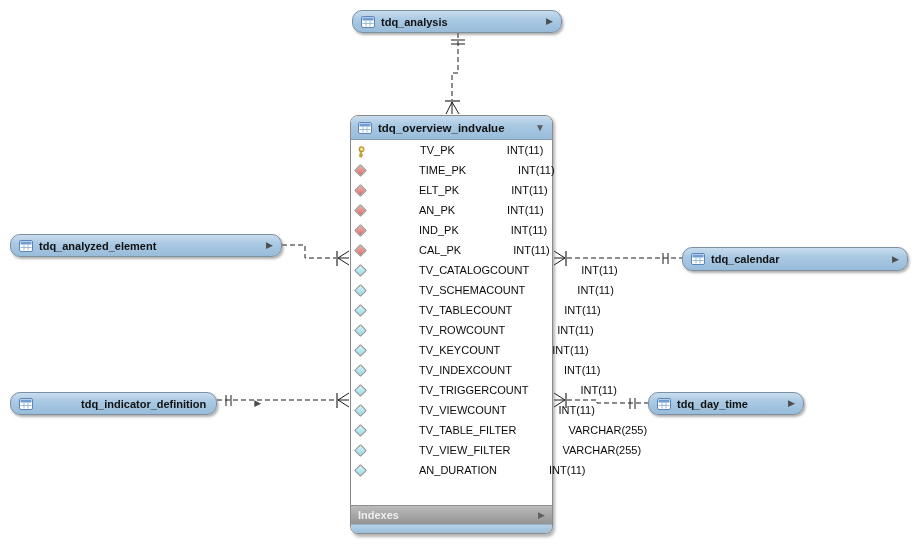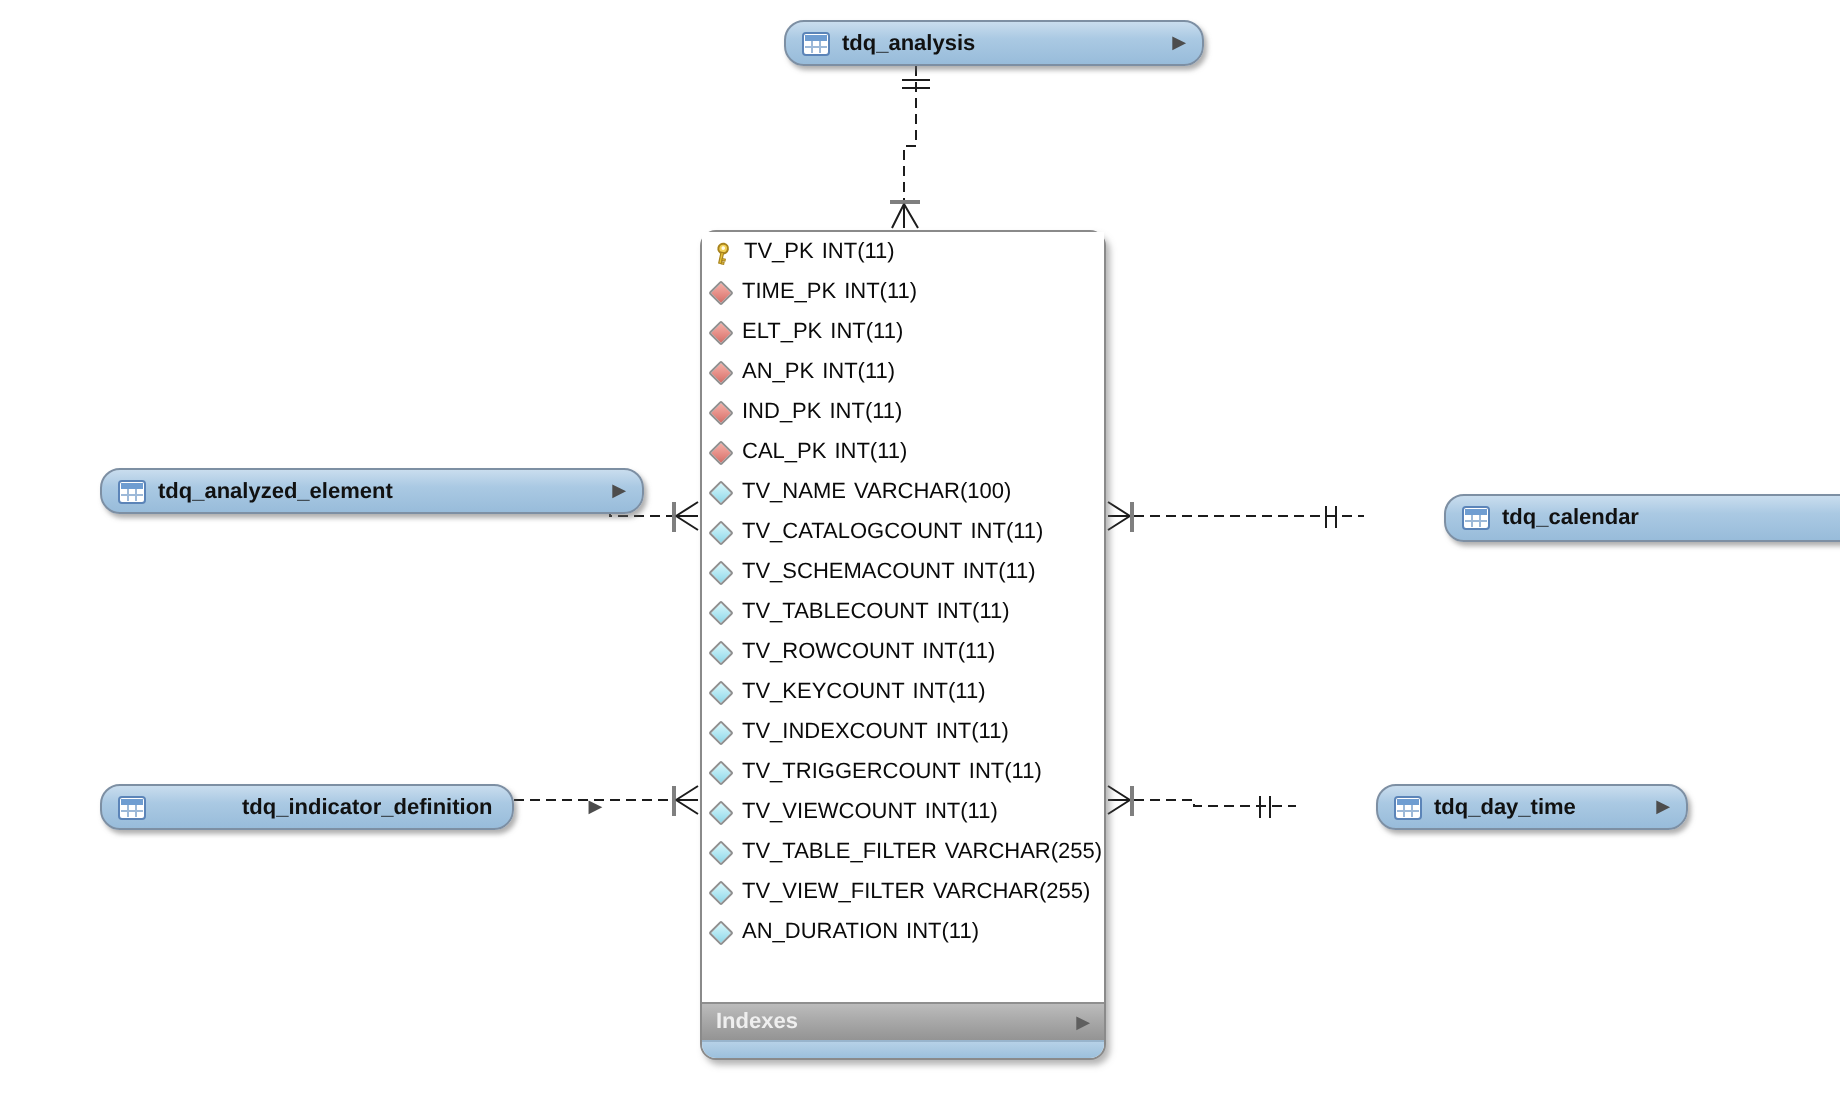--- a/index.html
+++ b/index.html
@@ -9,21 +9,20 @@
   }
   #connectors{position:absolute;left:0;top:0;width:920px;height:553px;}
 
   
   .table-pill{
     position:absolute;height:23px;box-sizing:border-box;
     display:flex;align-items:center;gap:6px;padding:0 8px;
     background:linear-gradient(180deg,#c9ddee 0%,#aac9e3 40%,#98bcda 100%);
     border:1px solid #7d8fa3;border-radius:10px;
     box-shadow:1.5px 2px 2.5px rgba(110,110,110,.55);
-    margin-left:40px;
   }
   .tbl-name{font-size:11px;font-weight:bold;color:#111;white-space:nowrap;}
   .pill-arrow{margin-left:auto;font-size:9px;color:#4d4d4d;line-height:1;}
 
   .pos-analysis{left:352px;top:10px;width:210px;}
   .pos-analyzed{left:10px;top:234px;width:272px;}
   .pos-indicator{left:10px;top:392px;width:207px;gap:48px;}
   .pos-calendar{left:682px;top:247px;width:226px;height:24px;}
   .pos-daytime{left:648px;top:392px;width:156px;}
 
@@ -34,21 +33,21 @@
     box-shadow:2px 2.5px 3px rgba(110,110,110,.5);
   }
   .ex-header{
     height:24px;display:flex;align-items:center;gap:6px;padding:0 7px;
     background:linear-gradient(180deg,#c9ddee 0%,#aac9e3 40%,#98bcda 100%);
     border-bottom:1px solid #8a9cae;border-radius:7px 7px 0 0;box-sizing:border-box;
   }
   .ex-header .tbl-name{font-size:11.5px;}
   .hdr-arrow{margin-left:auto;font-size:10px;color:#5a5a5a;line-height:1;}
   .ex-body{background:#ffffff;}
-  .col-row{height:20px;display:flex;align-items:center;padding:0 4px 0 5px;}
+  .col-row{height:20px;display:flex;align-items:center;padding:0 4px 0 5px;gap:48px;}
   .col-icon{flex:0 0 auto;margin-right:6px;display:inline-block;}
   .col-icon.fk,.col-icon.col{width:7px;height:7px;transform:rotate(45deg);border:1px solid #8f8f8f;border-radius:1px;}
   .col-icon.fk{background:linear-gradient(135deg,#f4b0a8 0%,#e0837c 70%,#cf6f68 100%);}
   .col-icon.col{background:linear-gradient(135deg,#d8f6fa 0%,#a5e2ef 70%,#8fd4e4 100%);}
   .col-icon.key{width:10px;height:12px;}
   .col-name,.col-type{font-size:11px;color:#0a0a0a;white-space:nowrap;}
   .col-name{margin-right:4px;}
   .ex-footer{
     height:19px;display:flex;align-items:center;padding:0 7px;box-sizing:border-box;
     background:linear-gradient(180deg,#bcbcbc 0%,#a7a7a7 50%,#949494 100%);
@@ -150,20 +149,29 @@
   <svg class="tbl-icon" width="14" height="12" viewBox="0 0 14 12">
     <rect x="0.5" y="0.5" width="13" height="11" rx="1.5" fill="#ffffff" stroke="#5b84b8"></rect>
     <rect x="1.5" y="1.5" width="11" height="3" fill="#6f9dd1"></rect>
     <path d="M5,4.5 V10.5 M9,4.5 V10.5 M1.5,7.5 H12.5" stroke="#9db9d8" fill="none"></path>
   </svg>
   <span class="tbl-name">tdq_day_time</span>
   <span class="pill-arrow">▶</span>
 </div>
 
 <div class="table-expanded">
+  <div class="ex-header">
+    <svg class="tbl-icon" width="14" height="12" viewBox="0 0 14 12">
+      <rect x="0.5" y="0.5" width="13" height="11" rx="1.5" fill="#ffffff" stroke="#5b84b8"></rect>
+      <rect x="1.5" y="1.5" width="11" height="3" fill="#6f9dd1"></rect>
+      <path d="M5,4.5 V10.5 M9,4.5 V10.5 M1.5,7.5 H12.5" stroke="#9db9d8" fill="none"></path>
+    </svg>
+    <span class="tbl-name">tdq_overview_indvalue</span>
+    <span class="hdr-arrow">▼</span>
+  </div>
   <div class="ex-body" id="overview-columns">
       <div class="col-row">
         <span class="col-icon key"><svg width="10" height="12" viewBox="0 0 10 12">
             <g transform="rotate(12 5 6)">
               <circle cx="5" cy="3.2" r="2.4" fill="#f2d158" stroke="#a8831c" stroke-width="1"></circle>
               <circle cx="5" cy="3" r="0.9" fill="#fffbe8"></circle>
               <rect x="4.35" y="5.2" width="1.3" height="5.6" fill="#e8c33a" stroke="#a8831c" stroke-width="0.6"></rect>
               <rect x="5.6" y="8.2" width="1.6" height="1" fill="#e8c33a" stroke="#a8831c" stroke-width="0.5"></rect>
               <rect x="5.6" y="9.9" width="1.3" height="1" fill="#e8c33a" stroke="#a8831c" stroke-width="0.5"></rect>
             </g>
@@ -191,25 +199,20 @@
         <span class="col-name">IND_PK</span>
         <span class="col-type">INT(11)</span>
       </div>
       <div class="col-row">
         <span class="col-icon fk"></span>
         <span class="col-name">CAL_PK</span>
         <span class="col-type">INT(11)</span>
       </div>
       <div class="col-row">
         <span class="col-icon col"></span>
-        <span class="col-name">TV_NAME</span>
-        <span class="col-type">VARCHAR(100)</span>
-      </div>
-      <div class="col-row">
-        <span class="col-icon col"></span>
         <span class="col-name">TV_CATALOGCOUNT</span>
         <span class="col-type">INT(11)</span>
       </div>
       <div class="col-row">
         <span class="col-icon col"></span>
         <span class="col-name">TV_SCHEMACOUNT</span>
         <span class="col-type">INT(11)</span>
       </div>
       <div class="col-row">
         <span class="col-icon col"></span>

